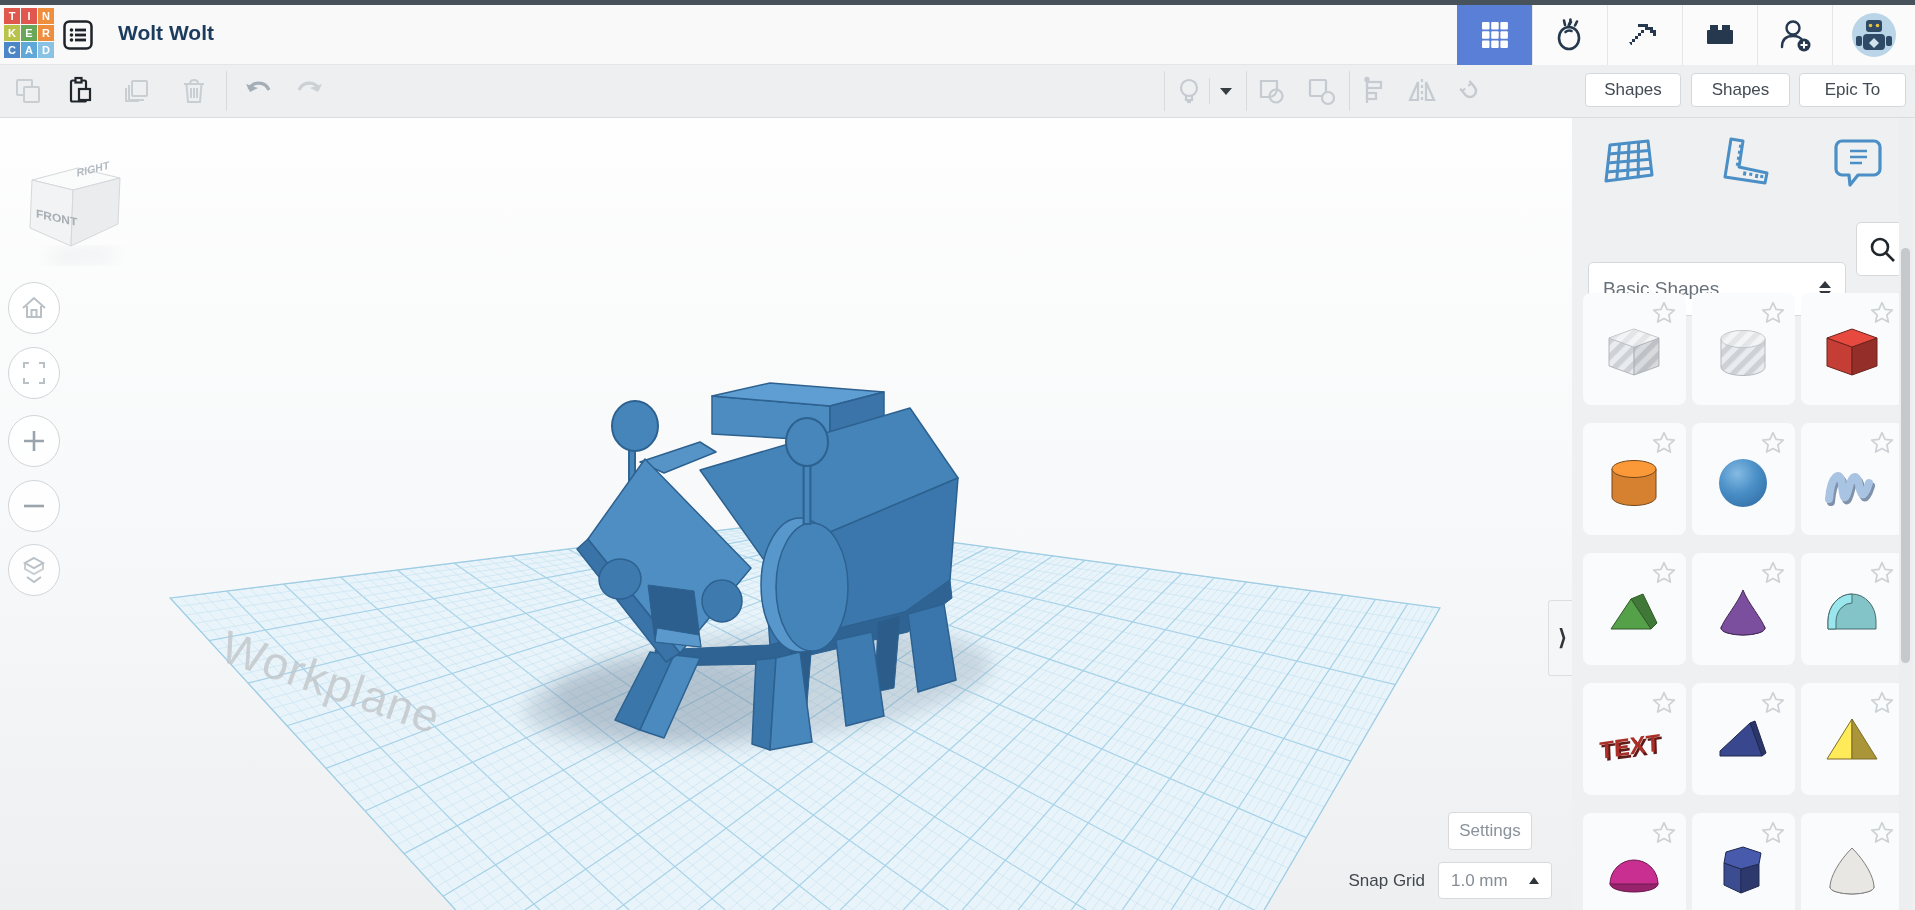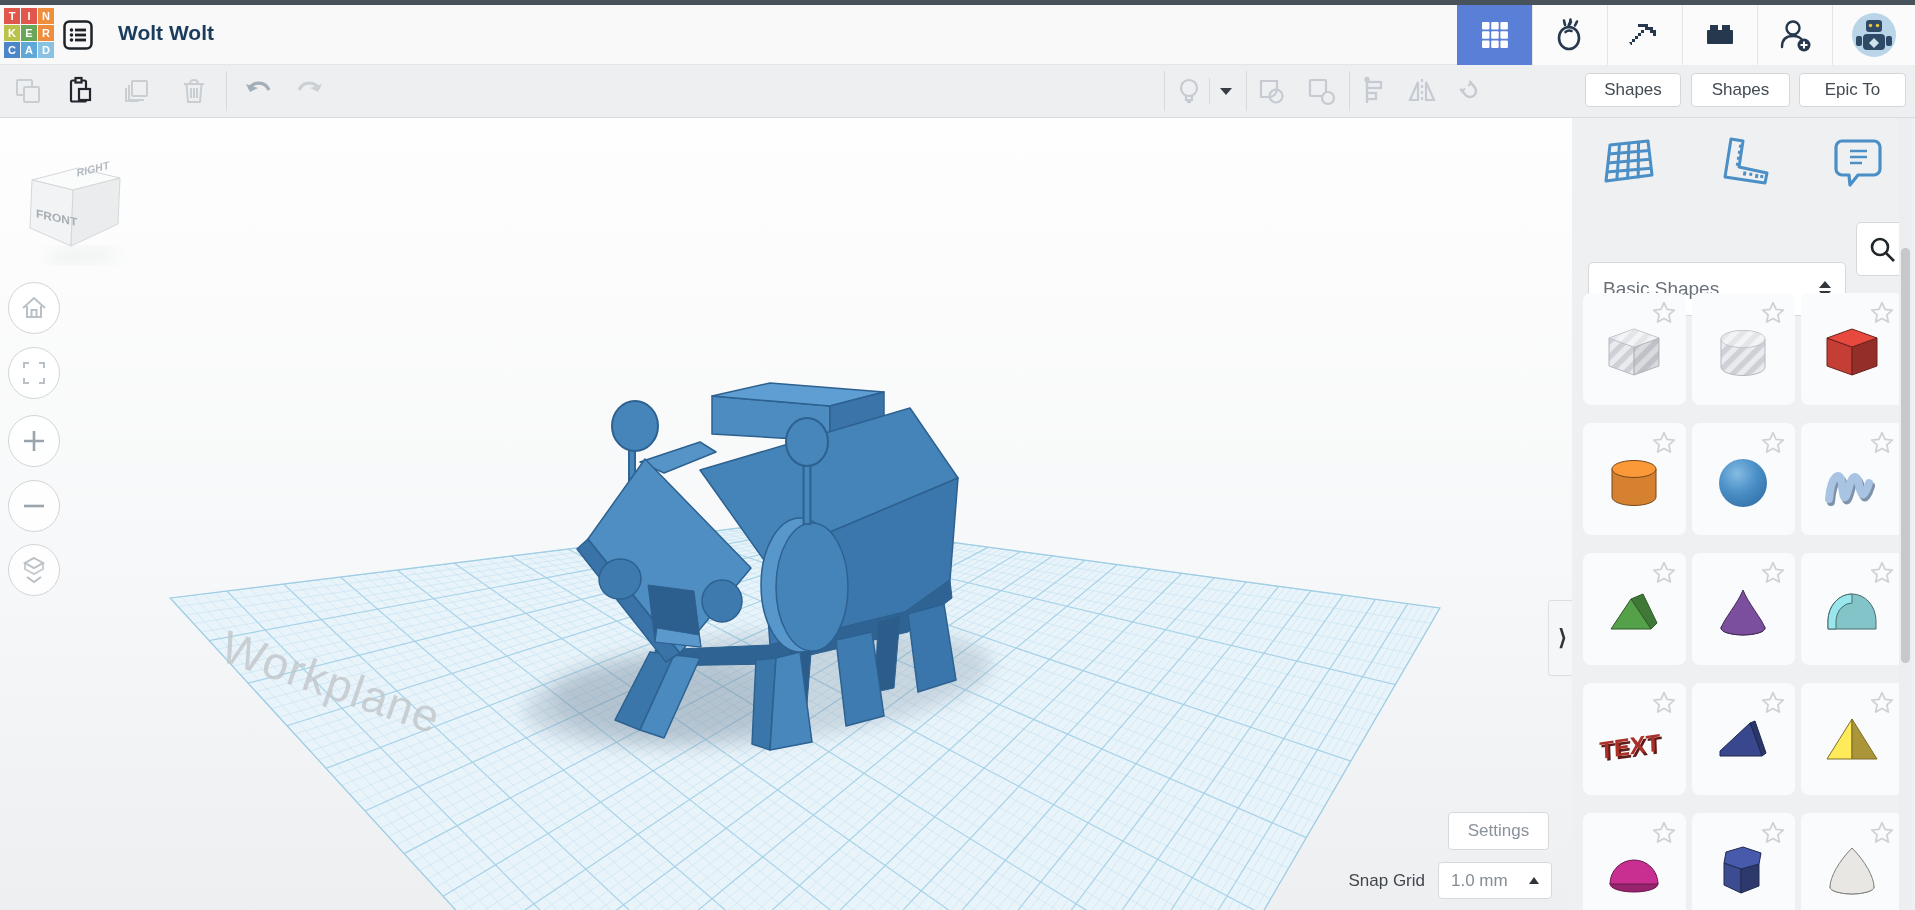--- a/index.html
+++ b/index.html
@@ -43,21 +43,21 @@
 
   
   .canvas{position:absolute;left:0;top:118px;width:1572px;height:792px;overflow:hidden;
         background:linear-gradient(180deg,#fefefe 0%,#f7f8f9 55%,#edeff1 100%);}
   #scene{position:absolute;left:0;top:0;}
   .viewcube{position:absolute;left:16px;top:40px;width:112px;height:108px;cursor:pointer;}
   .navcol{position:absolute;left:8px;top:0;}
   .circlebtn{position:absolute;left:0;width:52px;height:52px;border-radius:50%;
         border:1.5px solid #d2d6d9;background:rgba(255,255,255,.85);cursor:pointer;
         display:flex;align-items:center;justify-content:center;padding:0;}
-  .settingsbtn{position:absolute;left:1448px;top:694px;width:101px;height:38px;background:#fff;
+  .settingsbtn{position:absolute;left:1448px;top:694px;width:84px;height:38px;background:#fff;
         border:1px solid #d7dadd;border-radius:4px;color:#8a929b;font-size:17px;
         font-family:"Liberation Sans",sans-serif;cursor:pointer;}
   .snaplabel{position:absolute;left:1305px;top:753px;width:120px;text-align:right;
         font-size:17px;color:#41474d;}
   .snapselect{position:absolute;left:1438px;top:744px;width:114px;height:37px;background:#fff;
         border:1px solid #d7dadd;border-radius:4px;cursor:pointer;display:flex;
         align-items:center;padding:12px 12px;}
   .snapselect .val{flex:1;font-size:17px;color:#858d95;}
   .snapcaret{width:0;height:0;border-left:5px solid transparent;border-right:5px solid transparent;
         border-bottom:7px solid #2f353a;}

